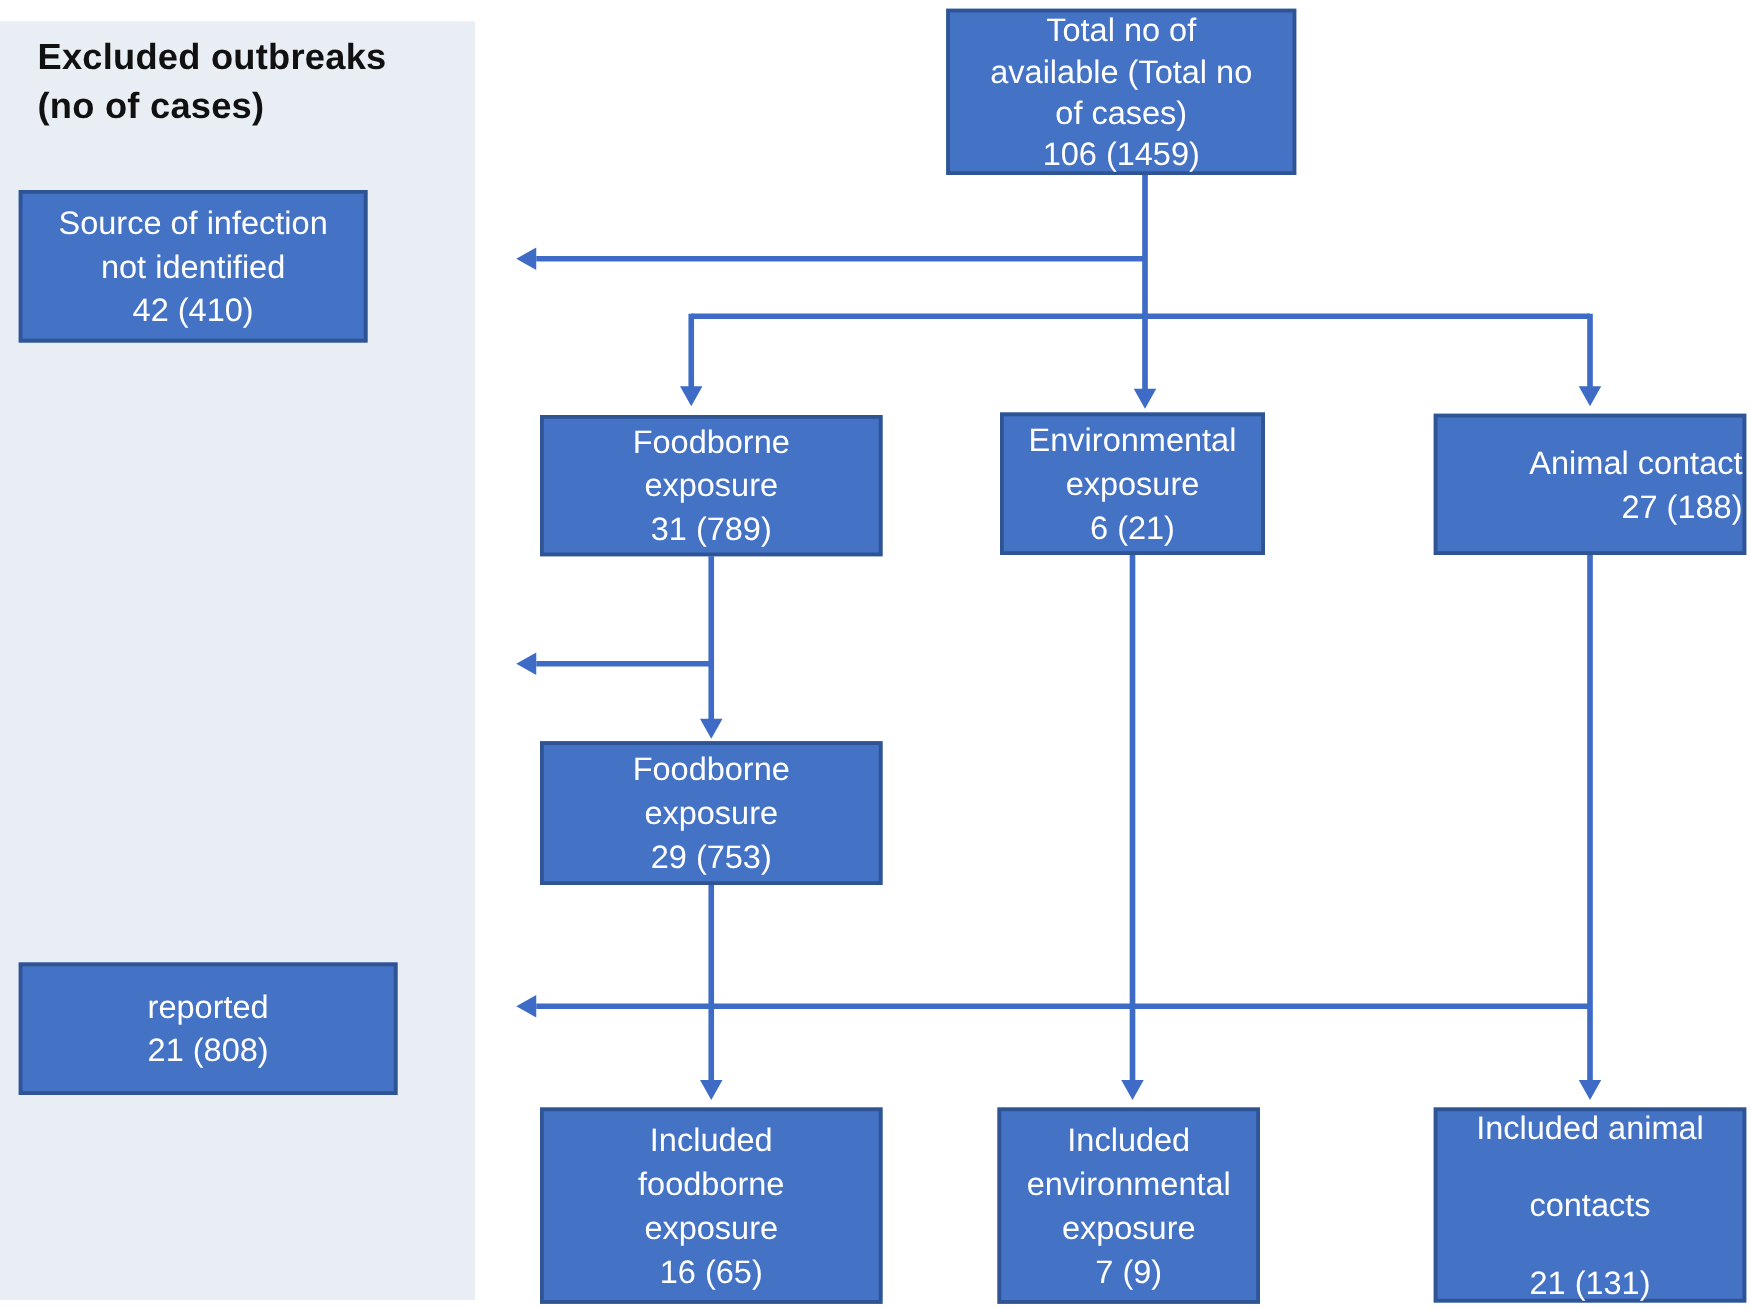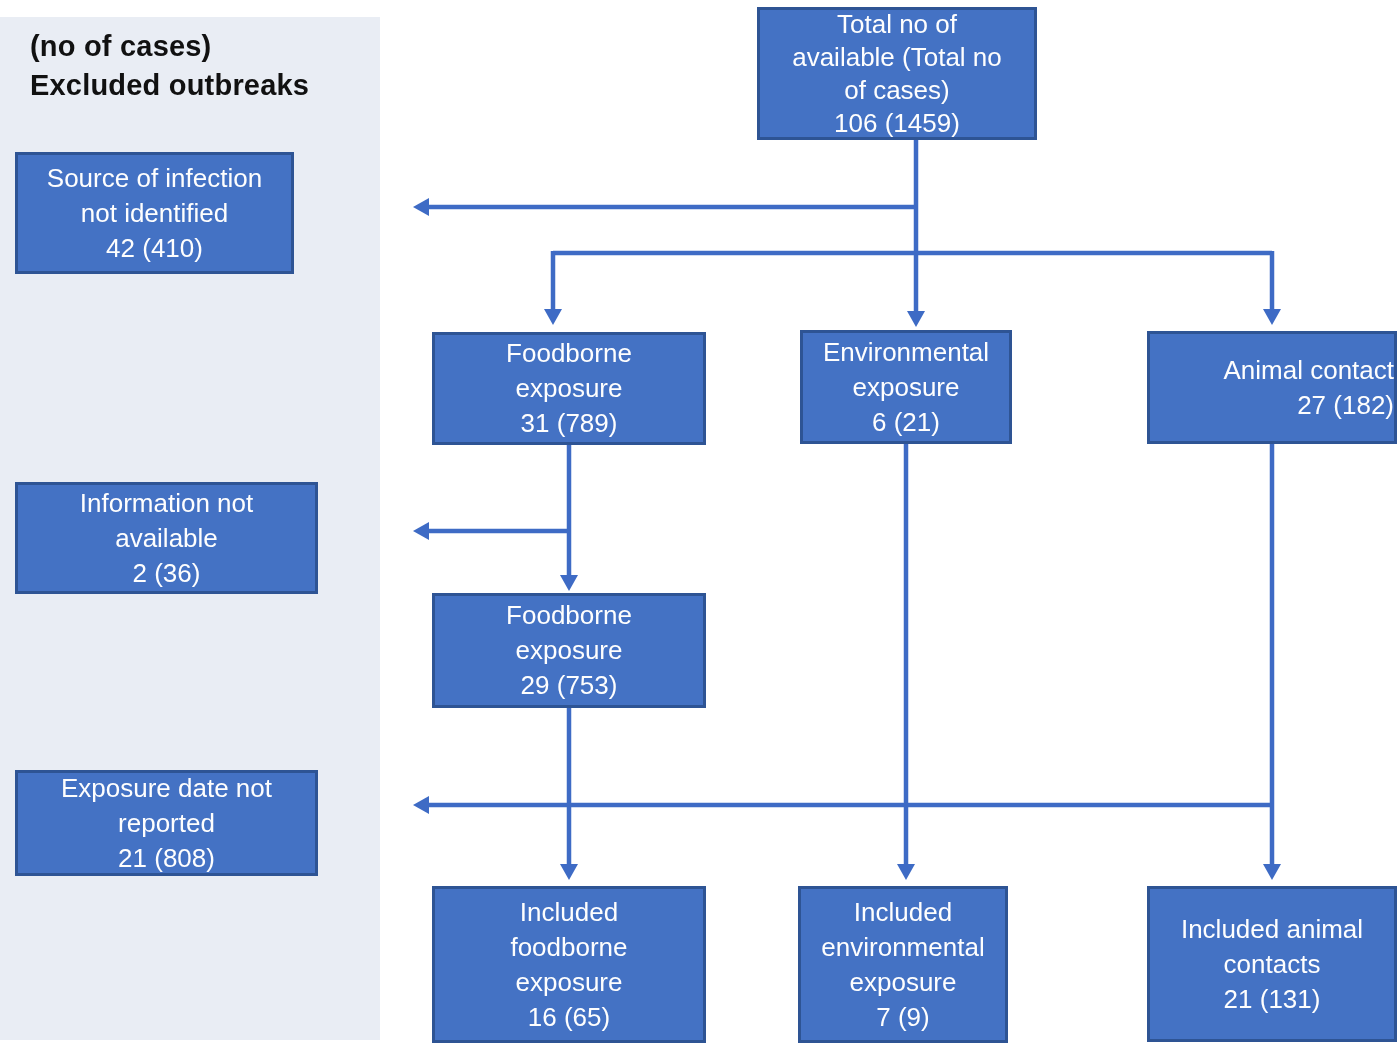--- a/index.html
+++ b/index.html
@@ -53,32 +53,32 @@
   .n-total{left:757px;top:7px;width:280px;height:133px;}
   .n-source{left:15px;top:152px;width:279px;height:122px;}
   .n-foodborne1{left:432px;top:332px;width:274px;height:113px;}
   .n-environmental1{left:800px;top:330px;width:212px;height:114px;}
   .n-animal1{left:1147px;top:331px;width:250px;height:113px;align-items:flex-end;}
   .n-info{left:15px;top:482px;width:303px;height:112px;}
   .n-foodborne2{left:432px;top:593px;width:274px;height:115px;}
   .n-exposure{left:15px;top:770px;width:303px;height:106px;}
   .n-inc-foodborne{left:432px;top:886px;width:274px;height:157px;}
   .n-inc-environmental{left:798px;top:886px;width:210px;height:157px;}
-  .n-inc-animal{left:1147px;top:886px;width:250px;height:156px;}
+  .n-inc-animal{left:1147px;top:886px;width:250px;height:156px;gap:27px;}
 </style>
 </head>
 <body>
 
 <div class="stage">
 
   <div class="panel"></div>
 
   <div class="panel-heading">
+      <div class="ln">Excluded outbreaks</div>
       <div class="ln">(no of cases)</div>
-      <div class="ln">Excluded outbreaks</div>
     </div>
 
   <svg class="arrows" width="1400" height="1047" viewBox="0 0 1400 1047">
     <g>
       <line x1="916" y1="139" x2="916" y2="313"></line>
       <polygon points="907,311 925,311 916,327"></polygon>
     </g>
     <g>
       <line x1="916" y1="207" x2="429" y2="207"></line>
       <polygon points="429,198 429,216 413,207"></polygon>
@@ -140,37 +140,31 @@
     </div>
 
   <div class="node n-environmental1">
       <div class="ln">Environmental</div>
       <div class="ln">exposure</div>
       <div class="ln">6 (21)</div>
     </div>
 
   <div class="node n-animal1">
       <div class="ln">Animal contact</div>
-      <div class="ln">27 (182)</div>
+      <div class="ln">27 (188)</div>
     </div>
 
-  <div class="node n-info">
-      <div class="ln">Information not</div>
-      <div class="ln">available</div>
-      <div class="ln">2 (36)</div>
-    </div>
 
   <div class="node n-foodborne2">
       <div class="ln">Foodborne</div>
       <div class="ln">exposure</div>
       <div class="ln">29 (753)</div>
     </div>
 
   <div class="node n-exposure">
-      <div class="ln">Exposure date not</div>
       <div class="ln">reported</div>
       <div class="ln">21 (808)</div>
     </div>
 
   <div class="node n-inc-foodborne">
       <div class="ln">Included</div>
       <div class="ln">foodborne</div>
       <div class="ln">exposure</div>
       <div class="ln">16 (65)</div>
     </div>

